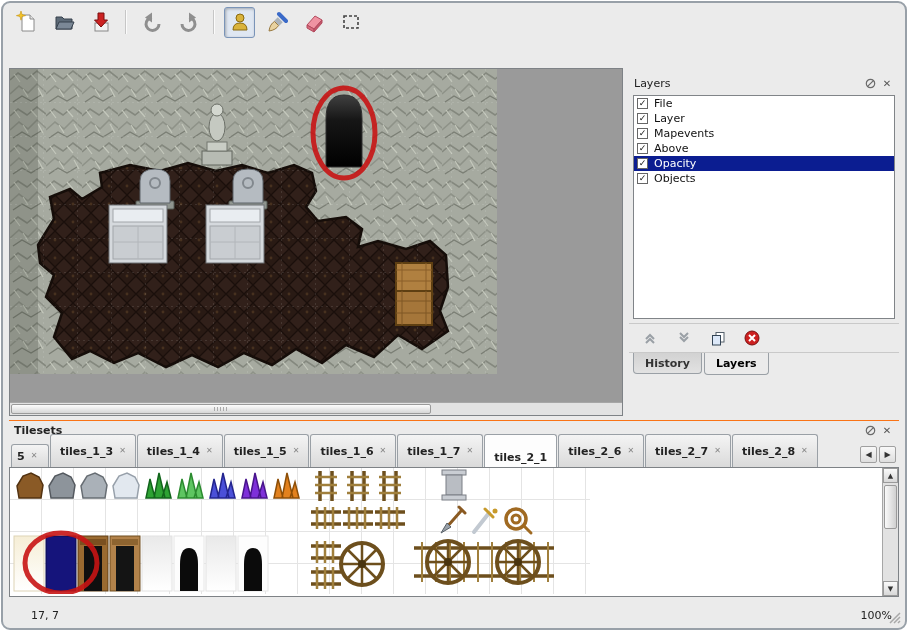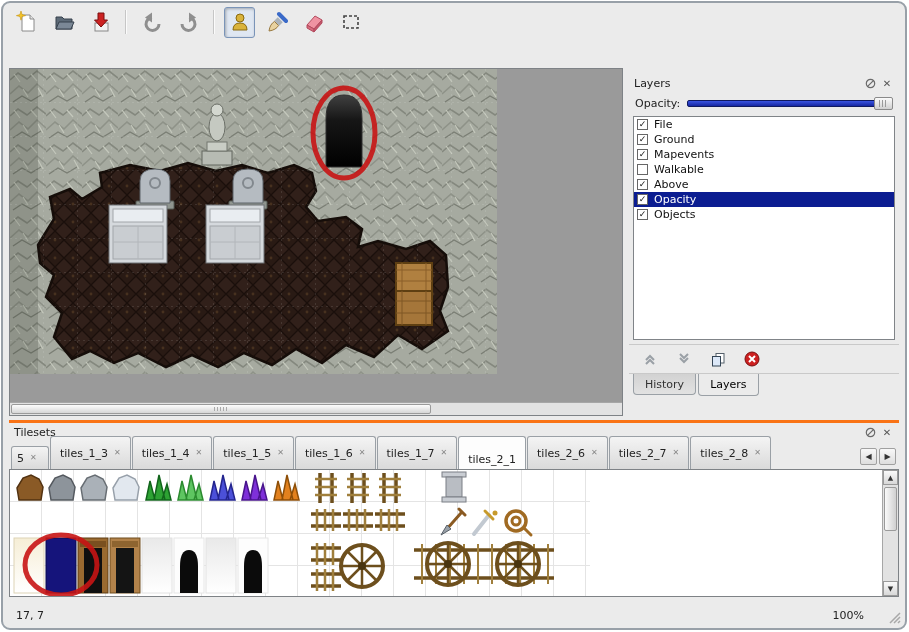--- a/index.html
+++ b/index.html
@@ -33,42 +33,42 @@
   .slider .handle::after{content:"";position:absolute;inset:2px 4px;background:repeating-linear-gradient(90deg,#9a9a9a 0 1px,transparent 1px 3px);}
 
   .layer-list{margin:2px 4px 0;height:224px;background:#fff;border:1px solid #808488;overflow:hidden;}
   .layer-row{display:flex;align-items:center;gap:6px;height:15px;padding-left:3px;font-size:11px;color:#111;}
   .layer-row.selected{background:#0b1d91;color:#fff;}
   .checkbox{flex:0 0 auto;width:11px;height:11px;background:#fff;border:1px solid #666;font-size:9px;line-height:9px;text-align:center;color:#111;}
 
   .layer-actions{display:flex;align-items:center;gap:12px;padding:5px 10px;height:30px;margin-top:4px;border-top:1px solid #c9c9c9;border-bottom:1px solid #c9c9c9;}
   .action-btn{width:22px;height:20px;display:flex;align-items:center;justify-content:center;}
 
-  .panel-tabs{display:flex;gap:2px;padding:0 4px;height:23px;align-items:flex-start;}
+  .panel-tabs{display:flex;gap:2px;padding:0 4px;height:23px;align-items:flex-start;font-weight:bold;}
   .ptab{display:flex;align-items:center;height:21px;padding:0 11px;font-size:11px;border:1px solid #9aa0a6;border-top:none;border-radius:0 0 4px 4px;background:linear-gradient(#d2d2d2,#e2e2e2);color:#333;}
   .ptab.active{background:#ebebeb;color:#000;height:22px;}
 
-  .tilesets-panel{position:absolute;left:6px;top:417px;width:890px;height:177px;display:flex;flex-direction:column;border-top:3px solid #f97316;}
+  .tilesets-panel{position:absolute;left:6px;top:417px;width:890px;height:177px;display:flex;flex-direction:column;border-top:1px solid #f97316;font-weight:bold;}
   .tileset-tabs{display:flex;align-items:flex-end;height:27px;padding:0 2px;}
   .ttab{display:flex;align-items:center;gap:6px;height:23px;padding:16px 9px;font-size:11px;background:linear-gradient(#f4f4f4,#dadada);border:1px solid #9aa0a6;border-bottom:none;border-radius:3px 3px 0 0;margin-right:1px;color:#222;white-space:nowrap;}
   .ttab.partial{width:38px;overflow:hidden;padding:0 5px;}
   .ttab.active{background:#fdfdfd;height:27px;flex-direction:column;}
   .tab-close{font-size:8px;color:#888;line-height:8px;}
   .tab-scroll{margin-left:auto;display:flex;gap:2px;padding:0 1px 4px;}
   .scroll-btn{width:17px;height:17px;border:1px solid #a0a0a0;border-radius:2px;background:linear-gradient(#f8f8f8,#dedede);font-size:8px;display:flex;align-items:center;justify-content:center;color:#333;}
 
   .tileset-view{position:relative;flex:1;border:1px solid #7e8286;background:#fff;overflow:hidden;}
   .vscroll{position:absolute;right:0;top:0;bottom:0;width:16px;background:#e2e2e2;border-left:1px solid #a6a6a6;}
   .vscroll .sbtn{position:absolute;left:0;right:0;height:15px;display:flex;align-items:center;justify-content:center;font-size:7px;color:#333;background:linear-gradient(#fafafa,#d8d8d8);border:1px solid #9a9a9a;}
   .vscroll .sbtn.up{top:0}
   .vscroll .sbtn.down{bottom:0}
   .vscroll .thumb{position:absolute;left:1px;right:1px;top:17px;height:44px;background:linear-gradient(90deg,#fafafa,#d0d0d0);border:1px solid #9a9a9a;border-radius:2px;}
 
-  .statusbar{position:absolute;left:0;right:0;bottom:0;height:26px;display:flex;align-items:center;padding:0 13px;font-size:11px;color:#222;}
-  .status-zoom{margin-left:auto;margin-right:28px;}
+  .statusbar{position:absolute;left:15px;right:0;bottom:0;height:26px;display:flex;align-items:center;padding:0 13px;font-size:11px;color:#222;}
+  .status-zoom{margin-left:auto;}
   .resize-grip{position:absolute;right:4px;bottom:4px;width:13px;height:13px;}
 </style>
 </head>
 <body>
 
 <div class="window">
 
 
   <div class="toolbar">
     <div class="tbtn">
@@ -202,43 +202,32 @@
     <div class="panel-titlebar">
       <span class="panel-title">Layers</span>
       <span class="pane-btn">
         <svg width="11" height="11" viewBox="0 0 11 11">
             <circle cx="5.5" cy="5.5" r="4.2" fill="none" stroke="#6a6a6a" stroke-width="1.2"></circle>
             <path d="M2.6,8.4 L8.4,2.6" stroke="#6a6a6a" stroke-width="1.2"></path>
           </svg>
       </span>
       <span class="pane-btn">✕</span>
     </div>
-    <div class="opacity-row">
-      <span>Opacity:</span>
-      <div class="slider">
-        <div class="track"></div>
-        <div class="handle"></div>
-      </div>
-    </div>
     <div class="layer-list">
       <div class="layer-row">
         <span class="checkbox">✓</span>
         <span>File</span>
       </div>
       <div class="layer-row">
         <span class="checkbox">✓</span>
-        <span>Ground</span>
+        <span>Layer</span>
       </div>
       <div class="layer-row">
         <span class="checkbox">✓</span>
         <span>Mapevents</span>
-      </div>
-      <div class="layer-row">
-        <span class="checkbox"></span>
-        <span>Walkable</span>
       </div>
       <div class="layer-row">
         <span class="checkbox">✓</span>
         <span>Above</span>
       </div>
       <div class="layer-row selected">
         <span class="checkbox">✓</span>
         <span>Opacity</span>
       </div>
       <div class="layer-row">

